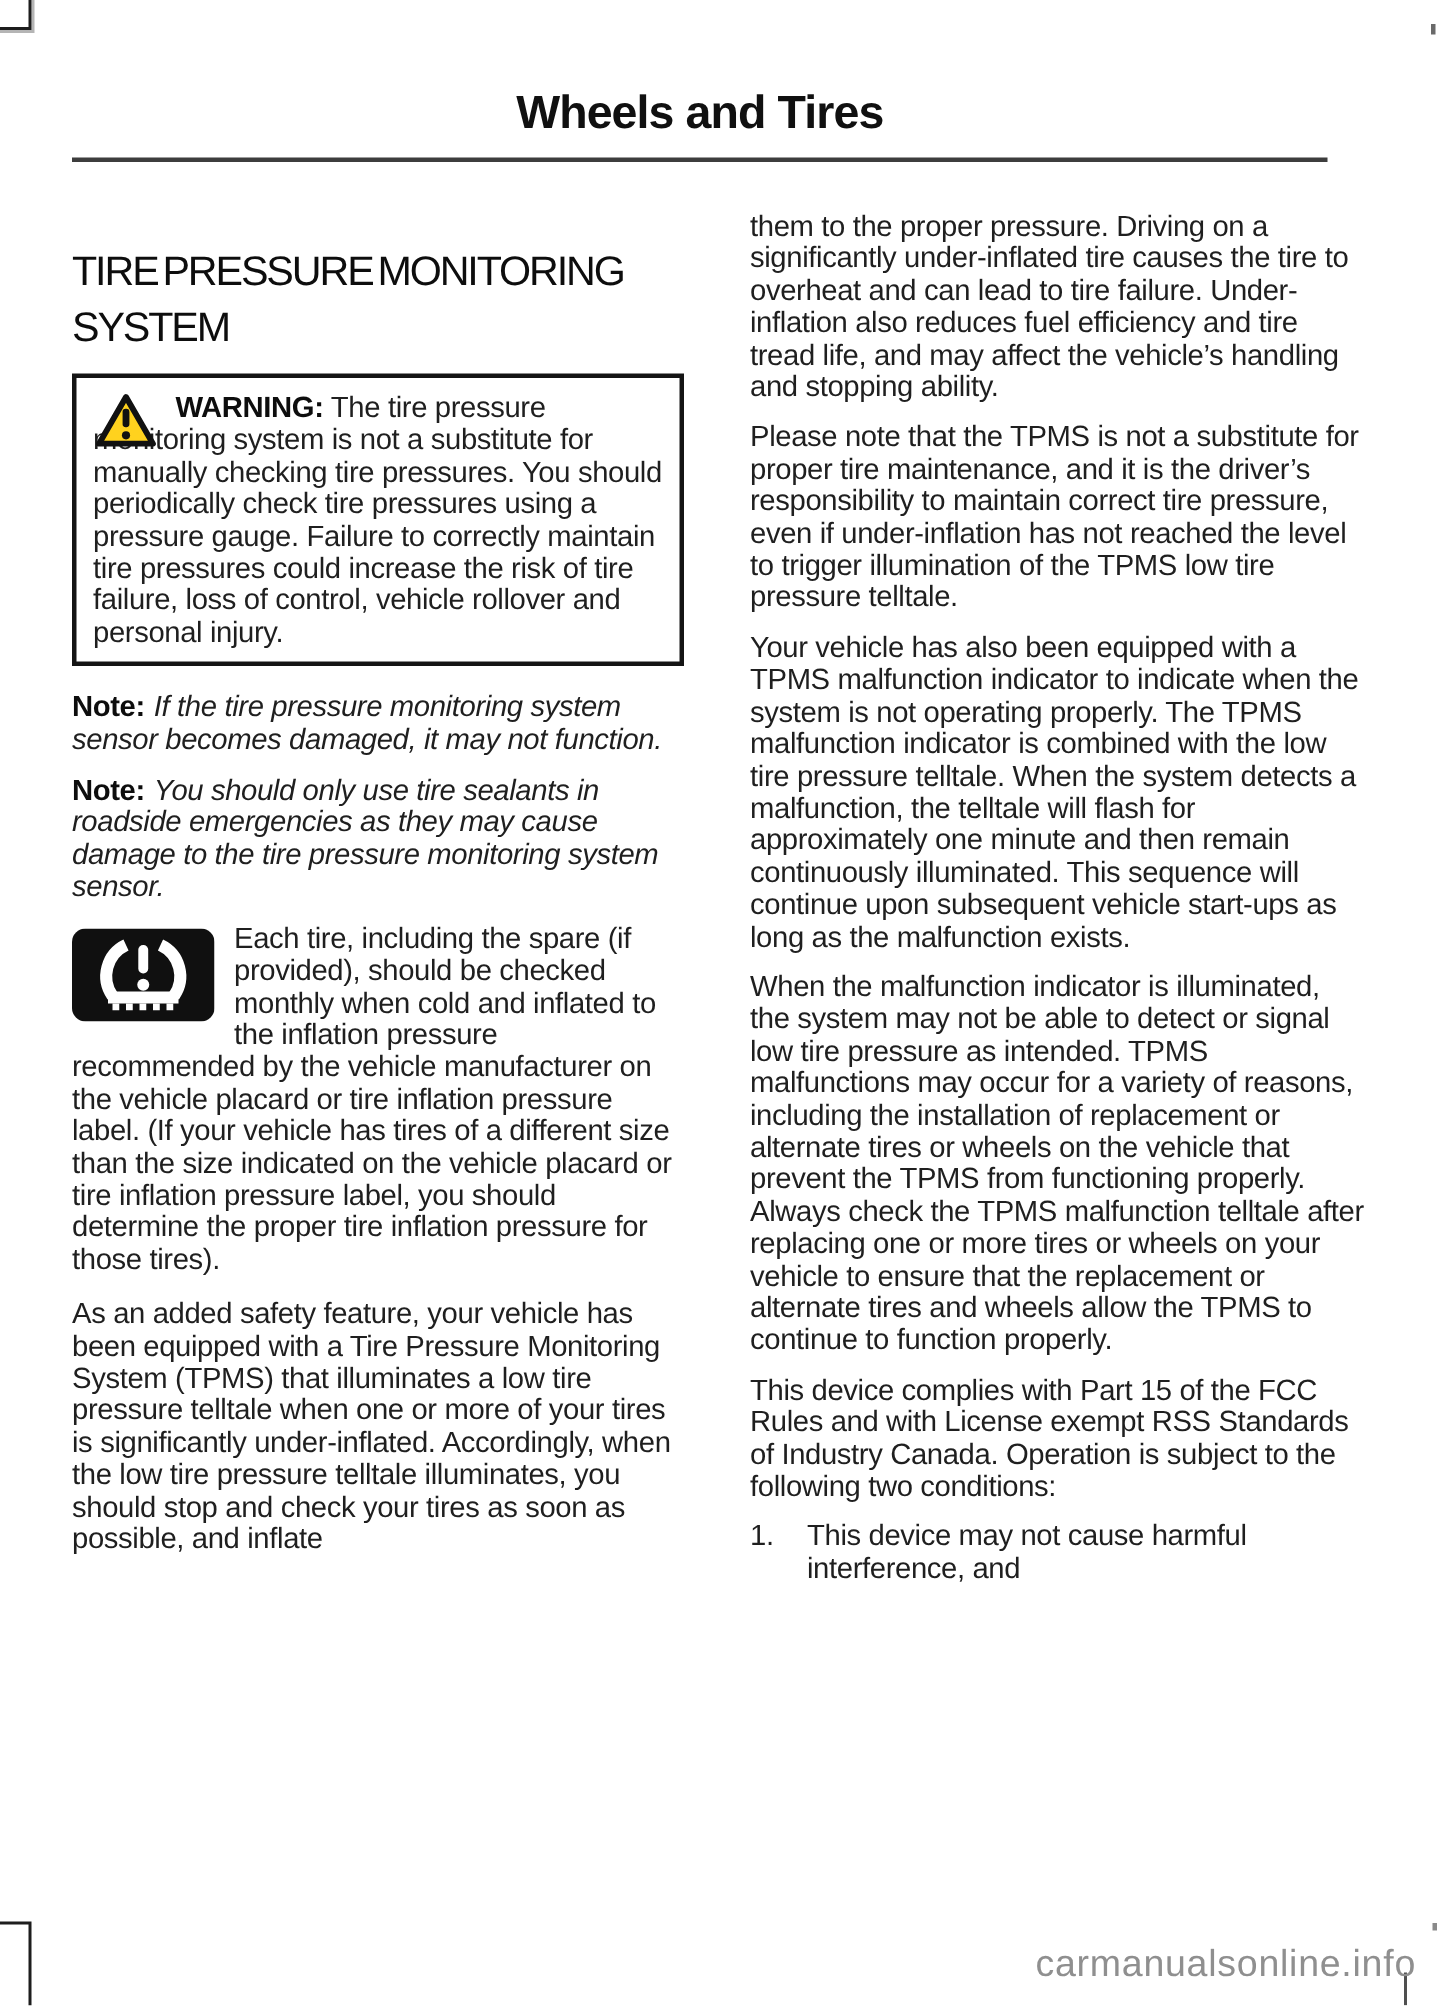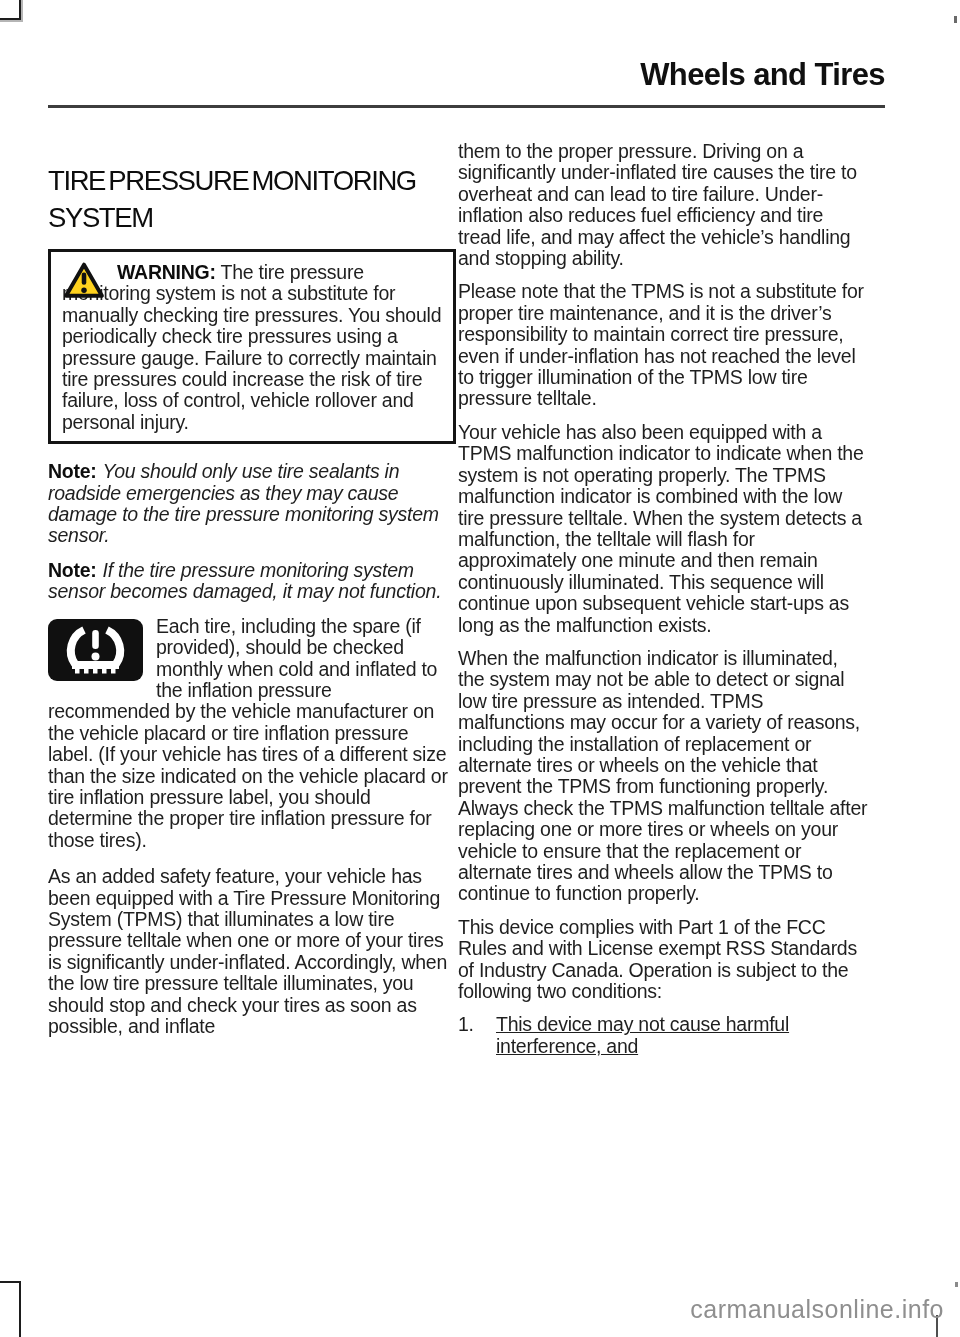--- a/index.html
+++ b/index.html
@@ -11,28 +11,28 @@
   
   .crop-tl { position:absolute; left:-16px; top:-16px; width:33px; height:32px;
              border:2px solid #1d1d1d; box-shadow:2px 2px 0 #b5b5b5; background:#fff; }
   .crop-bl { position:absolute; left:-16px; top:1281px; width:33px; height:70px;
              border:2px solid #1d1d1d; background:#fff; }
   .tick-tr  { position:absolute; left:954px; top:16px;  width:3px; height:7px;  background:#6a6a6a; }
   .tick-br1 { position:absolute; left:936px; top:1315px; width:2px; height:22px; background:#4f4f4f; }
   .tick-br2 { position:absolute; left:955px; top:1282px; width:3px; height:5px; background:#8a8a8a; }
 
   .header-title {
-    position:absolute; top:57px; left:48px; width:837px; text-align:right;
+    position:absolute; top:57px; left:48px; width:837px; text-align:center;
     font-size:31px; font-weight:bold; letter-spacing:-0.6px; color:#101010;
   }
   .header-rule { position:absolute; top:105px; left:48px; width:837px; height:3px; background:#3d3d3d; }
 
   .col { position:absolute; top:141px; font-size:19.5px; line-height:21.4px; letter-spacing:-0.25px; }
   .col-left  { left:48px;  width:408px; }
-  .col-right { left:458px; width:411px; }
+  .col-right { left:500px; width:411px; }
   .col p { margin:0 0 12px; }
 
   .section-heading {
     font-size:27.5px; line-height:37px; font-weight:normal; letter-spacing:-1.4px;
     word-spacing:-3px; color:#0d0d0d; margin:21px 0 13px;
   }
 
   .warning-box {
     position:relative; border:3px solid #141414; padding:10px 11px 8px; margin:0 0 17px;
   }
@@ -43,21 +43,21 @@
   .note-para { margin:0 0 13px !important; }
   .note-label { font-weight:bold; font-style:normal; color:#0d0d0d; padding-right:6px; }
   .note-text { font-style:italic; }
 
   .tpms-icon { float:left; margin:3px 13px 5px 0; }
   .tpms-para { margin:0 0 15px !important; }
 
   .fcc-list { margin-top:9px; }
   .list-row { display:flex; }
   .list-num { flex:none; width:38px; }
-  .list-text { flex:1;text-decoration:underline; }
+  .list-text { flex:1; }
 
   .page-number { position:absolute; top:1213px; left:48px; width:837px; text-align:center; font-size:20px; color:#222; }
   .footer-text { position:absolute; left:50px; top:1300px; font-size:11.5px; letter-spacing:-0.1px; color:#1a1a1a; }
   .watermark  { position:absolute; right:16px; top:1295px; font-size:25px; letter-spacing:0.5px; color:#8f8f8f; }
 </style>
 </head>
 <body>
 
 <div class="page">
 
@@ -79,23 +79,23 @@
         <svg width="42" height="38" viewBox="0 0 48 43">
           <path d="M24 4 L44.5 39.5 L3.5 39.5 Z" fill="#FFD21E" stroke="#111" stroke-width="4.5" stroke-linejoin="round"></path>
           <rect x="21.4" y="13" width="5.2" height="14" rx="2.4" fill="#111"></rect>
           <circle cx="24" cy="33.2" r="3.1" fill="#111"></circle>
         </svg>
       </span>
       <p class="warning-para"><span class="warning-label">WARNING:</span>
         <span>The tire pressure monitoring system is not a substitute for manually checking tire pressures. You should periodically check tire pressures using a pressure gauge. Failure to correctly maintain tire pressures could increase the risk of tire failure, loss of control, vehicle rollover and personal injury.</span></p>
     </div>
 
+    <p class="note-para"><span class="note-label">Note:</span><span class="note-text">If the tire pressure monitoring system sensor becomes damaged, it may not function.</span></p>
+
     <p class="note-para"><span class="note-label">Note:</span><span class="note-text">You should only use tire sealants in roadside emergencies as they may cause damage to the tire pressure monitoring system sensor.</span></p>
-
-    <p class="note-para"><span class="note-label">Note:</span><span class="note-text">If the tire pressure monitoring system sensor becomes damaged, it may not function.</span></p>
 
     <p class="tpms-para"><span class="tpms-icon">
       <svg width="95" height="62" viewBox="0 0 95 62">
         <rect x="0" y="0" width="95" height="62" rx="9" fill="#101010"></rect>
         <path d="M36 11 A23 23 0 0 0 27 45" fill="none" stroke="#ffffff" stroke-width="8"></path>
         <path d="M59 11 A23 23 0 0 1 68 45" fill="none" stroke="#ffffff" stroke-width="8"></path>
         <rect x="24" y="42" width="47" height="8" fill="#ffffff"></rect>
         <rect x="27" y="50" width="4.5" height="4.5" fill="#ffffff"></rect>
         <rect x="36" y="50" width="4.5" height="4.5" fill="#ffffff"></rect>
         <rect x="45" y="50" width="4.5" height="4.5" fill="#ffffff"></rect>
@@ -106,21 +106,21 @@
       </svg></span><span>Each tire, including the spare (if provided), should be checked monthly when cold and inflated to the inflation pressure recommended by the vehicle manufacturer on the vehicle placard or tire inflation pressure label. (If your vehicle has tires of a different size than the size indicated on the vehicle placard or tire inflation pressure label, you should determine the proper tire inflation pressure for those tires).</span></p>
 
     <p>As an added safety feature, your vehicle has been equipped with a Tire Pressure Monitoring System (TPMS) that illuminates a low tire pressure telltale when one or more of your tires is significantly under-inflated. Accordingly, when the low tire pressure telltale illuminates, you should stop and check your tires as soon as possible, and inflate</p>
   </div>
 
   <div class="col col-right">
     <p>them to the proper pressure. Driving on a significantly under-inflated tire causes the tire to overheat and can lead to tire failure. Under-inflation also reduces fuel efficiency and tire tread life, and may affect the vehicle’s handling and stopping ability.</p>
     <p>Please note that the TPMS is not a substitute for proper tire maintenance, and it is the driver’s responsibility to maintain correct tire pressure, even if under-inflation has not reached the level to trigger illumination of the TPMS low tire pressure telltale.</p>
     <p>Your vehicle has also been equipped with a TPMS malfunction indicator to indicate when the system is not operating properly. The TPMS malfunction indicator is combined with the low tire pressure telltale. When the system detects a malfunction, the telltale will flash for approximately one minute and then remain continuously illuminated. This sequence will continue upon subsequent vehicle start-ups as long as the malfunction exists.</p>
     <p>When the malfunction indicator is illuminated, the system may not be able to detect or signal low tire pressure as intended. TPMS malfunctions may occur for a variety of reasons, including the installation of replacement or alternate tires or wheels on the vehicle that prevent the TPMS from functioning properly. Always check the TPMS malfunction telltale after replacing one or more tires or wheels on your vehicle to ensure that the replacement or alternate tires and wheels allow the TPMS to continue to function properly.</p>
-    <p>This device complies with Part 1 of the FCC Rules and with License exempt RSS Standards of Industry Canada. Operation is subject to the following two conditions:</p>
+    <p>This device complies with Part 15 of the FCC Rules and with License exempt RSS Standards of Industry Canada. Operation is subject to the following two conditions:</p>
 
     <div class="fcc-list">
       <div class="list-row">
         <span class="list-num">1.</span>
         <span class="list-text">This device may not cause harmful interference, and</span>
       </div>
     </div>
   </div>
 
   <div class="watermark">carmanualsonline.info</div>

